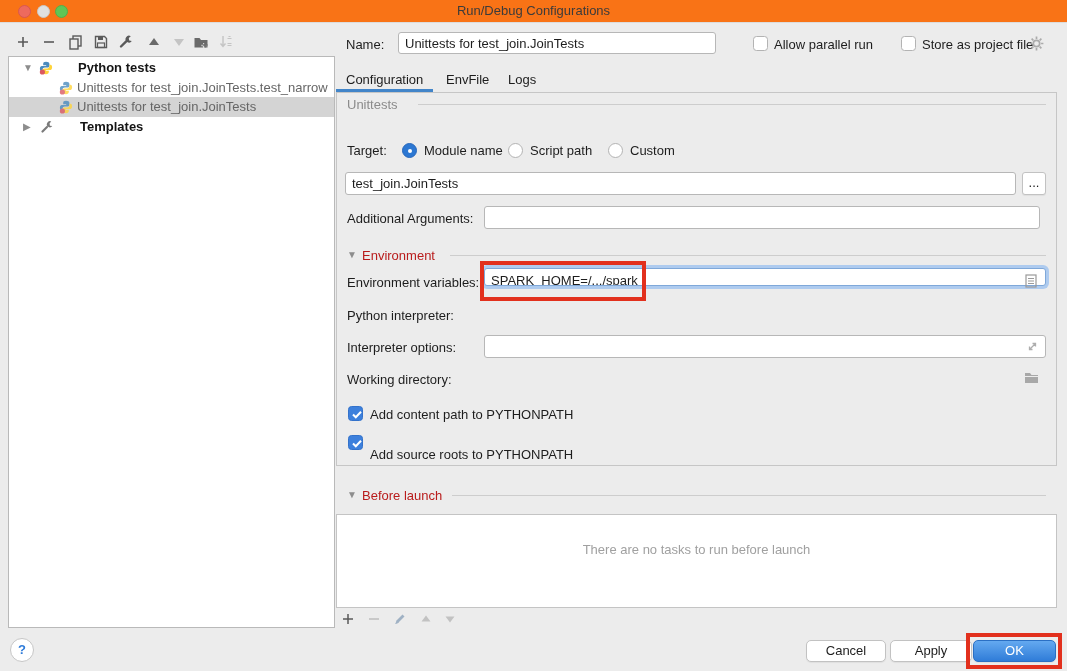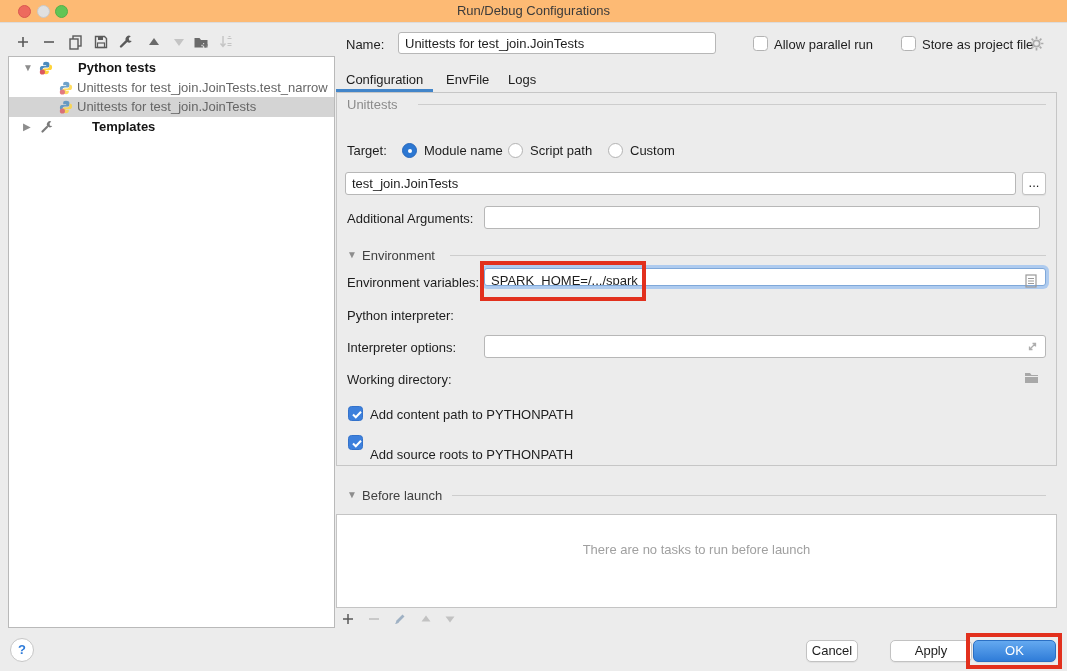--- a/index.html
+++ b/index.html
@@ -2,21 +2,21 @@
 <html><head>
 <meta charset="utf-8">
 <style>
   html,body{margin:0;padding:0;background:#d8d8d8;}
   .stage{position:relative;width:1067px;height:671px;background:#ECECEC;overflow:hidden;
          font-family:"Liberation Sans",sans-serif;font-size:13px;color:#1d1d1d;}
   .abs{position:absolute;}
   .lbl{position:absolute;line-height:16px;white-space:nowrap;}
   .field{position:absolute;background:#fff;border:1px solid #B7B7B7;border-radius:3px;
          line-height:21px;padding:0 6px;white-space:nowrap;overflow:hidden;box-sizing:border-box;}
-  .titlebar{position:absolute;left:0;top:0;width:1067px;height:22px;background:#fdba74;
+  .titlebar{position:absolute;left:0;top:0;width:1067px;height:22px;background:#f97316;
             border-bottom:1px solid #DCDCDC;}
   .traffic{position:absolute;top:5px;width:13px;height:13px;border-radius:50%;box-sizing:border-box;}
   .wintitle{position:absolute;left:0;top:3px;width:100%;text-align:center;color:#3b3b3b;font-size:13px;}
   .toolbar-ic{position:absolute;top:34px;width:16px;height:16px;}
   .treepanel{position:absolute;left:8px;top:56px;width:327px;height:572px;background:#fff;
              border:1px solid #B9B9B9;box-sizing:border-box;overflow:hidden;}
   .treerow{position:absolute;left:0;width:100%;height:20px;line-height:20px;white-space:nowrap;overflow:hidden;}
   .treerow .txt{vertical-align:top;}
   .disclosure{position:absolute;color:#8d8d8d;font-size:10px;top:0;}
   .tree-ic{position:absolute;top:3px;width:14px;height:14px;}
@@ -29,21 +29,21 @@
   .radio{position:absolute;width:15px;height:15px;border-radius:50%;box-sizing:border-box;}
   .radio.on{background:#2C77D2;border:1px solid #2767BC;}
   .radio.on::after{content:"";position:absolute;left:4.5px;top:4.5px;width:4px;height:4px;border-radius:50%;background:#fff;}
   .radio.off{background:#fff;border:1px solid #B3B3B3;}
   .tab{position:absolute;top:72px;line-height:16px;cursor:default;}
   .tabline{position:absolute;left:336px;top:89px;width:97px;height:3px;background:#4285C9;}
   .panel{position:absolute;left:336px;top:92px;width:721px;height:374px;border:1px solid #C6C6C6;
          box-sizing:border-box;background:#ECECEC;}
   .grpline{position:absolute;height:1px;background:#CDCDCD;}
   .grplabel{color:#8B8B8B;}
-  .sechdr{color:#404040;}
+  .sechdr{color:#b91c1c;}
   .btn{position:absolute;height:22px;background:#fff;border:1px solid #C2C2C2;border-radius:5px;
        text-align:center;line-height:20px;box-sizing:border-box;box-shadow:0 1px 1px rgba(0,0,0,.06);}
   .btn.primary{background:linear-gradient(180deg,#64A9F0,#2F7CD8);border-color:#2A6FC4;color:#fff;}
   .annot{position:absolute;border:4px solid #E2301D;box-sizing:border-box;pointer-events:none;}
   .emptymsg{position:absolute;width:721px;text-align:center;color:#A0A0A0;}
   .pathtxt{color:#9B9B9B;font-size:11px;}
   .chevbox{position:absolute;right:0;top:-1px;width:20px;height:26px;border-radius:0 4px 4px 0;
            background:linear-gradient(180deg,#6FADF2,#2E7FE0);}
   .fieldicon{position:absolute;top:4px;}
 </style>
@@ -119,21 +119,21 @@
           <circle cx="3.4" cy="11" r="2.6" fill="#DB5860"></circle>
         </svg>
       <span class="txt graytxt" style="position:absolute;left:68px">Unittests for test_join.JoinTests</span>
     </div>
     <div class="treerow" style="top:60px">
       <span class="disclosure" style="left:14px">▶</span>
       <svg class="tree-ic" style="left:31px" viewBox="0 0 14 14">
           <path d="M2.5 11.5 7 7" stroke="#7A7A7A" stroke-width="2.2" fill="none" stroke-linecap="round"></path>
           <path d="M11.3 1.6a3 3 0 1 0 1 4.4l-2.4-.3-.3-2.4z" fill="#7A7A7A"></path>
         </svg>
-      <span class="txt bold" style="position:absolute;left:64px">Templates</span>
+      <span class="txt bold" style="position:absolute;left:52px">Templates</span>
     </div>
   </div>
 
   <div class="lbl" style="left:346px;top:37px">Name:</div>
   <div class="field" style="left:398px;top:32px;width:318px;height:22px">Unittests for test_join.JoinTests</div>
   <div class="chk off" style="left:753px;top:36px"></div>
   <div class="lbl" style="left:774px;top:37px">Allow parallel run</div>
   <div class="chk off" style="left:901px;top:36px"></div>
   <div class="lbl" style="left:922px;top:37px">Store as project file</div>
   <svg class="abs" style="left:1028px;top:35px;width:17px;height:17px" viewBox="0 0 16 16">
@@ -223,20 +223,20 @@
       <path d="M2.5 11.5l3-1" stroke="#9FB1C4" stroke-width="1"></path>
     </svg>
   <svg class="abs" style="left:419px;top:612px;width:14px;height:14px" viewBox="0 0 14 14">
       <path d="M7 3.5l4.5 6h-9z" fill="#C2C2C2"></path>
     </svg>
   <svg class="abs" style="left:443px;top:612px;width:14px;height:14px" viewBox="0 0 14 14">
       <path d="M7 10.5L2.5 4.5h9z" fill="#C2C2C2"></path>
     </svg>
 
   <div class="abs" style="left:10px;top:638px;width:24px;height:24px;border-radius:50%;background:#fff;border:1px solid #C6C6C6;box-sizing:border-box;text-align:center;line-height:22px;color:#2E7BD9;font-weight:bold;">?</div>
-  <div class="btn" style="left:806px;top:640px;width:52px">Cancel</div>
+  <div class="btn" style="left:806px;top:640px;width:80px">Cancel</div>
   <div class="btn" style="left:890px;top:640px;width:82px">Apply</div>
   <div class="btn primary" style="left:973px;top:640px;width:83px">OK</div>
 
   <div class="annot" style="left:480px;top:261px;width:166px;height:40px"></div>
   <div class="annot" style="left:966px;top:633px;width:96px;height:36px"></div>
 
 </div>
 
 </body></html>

